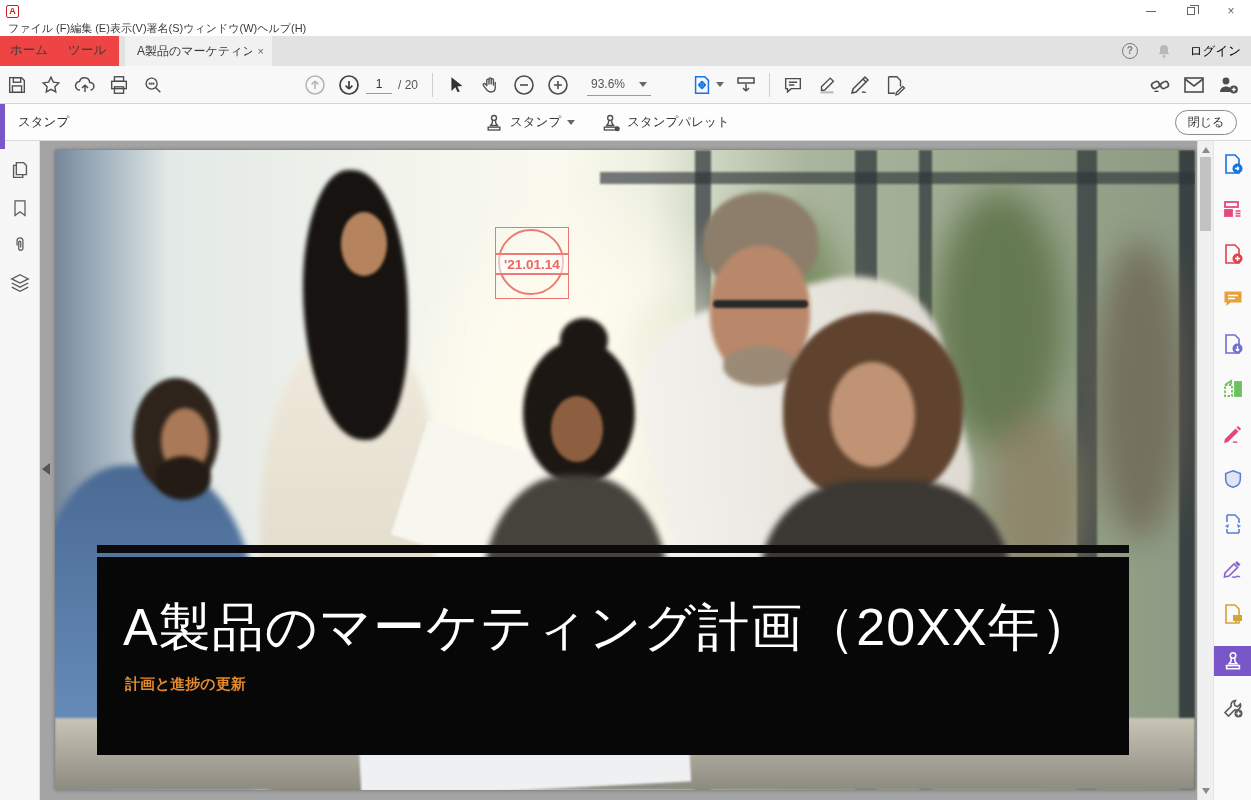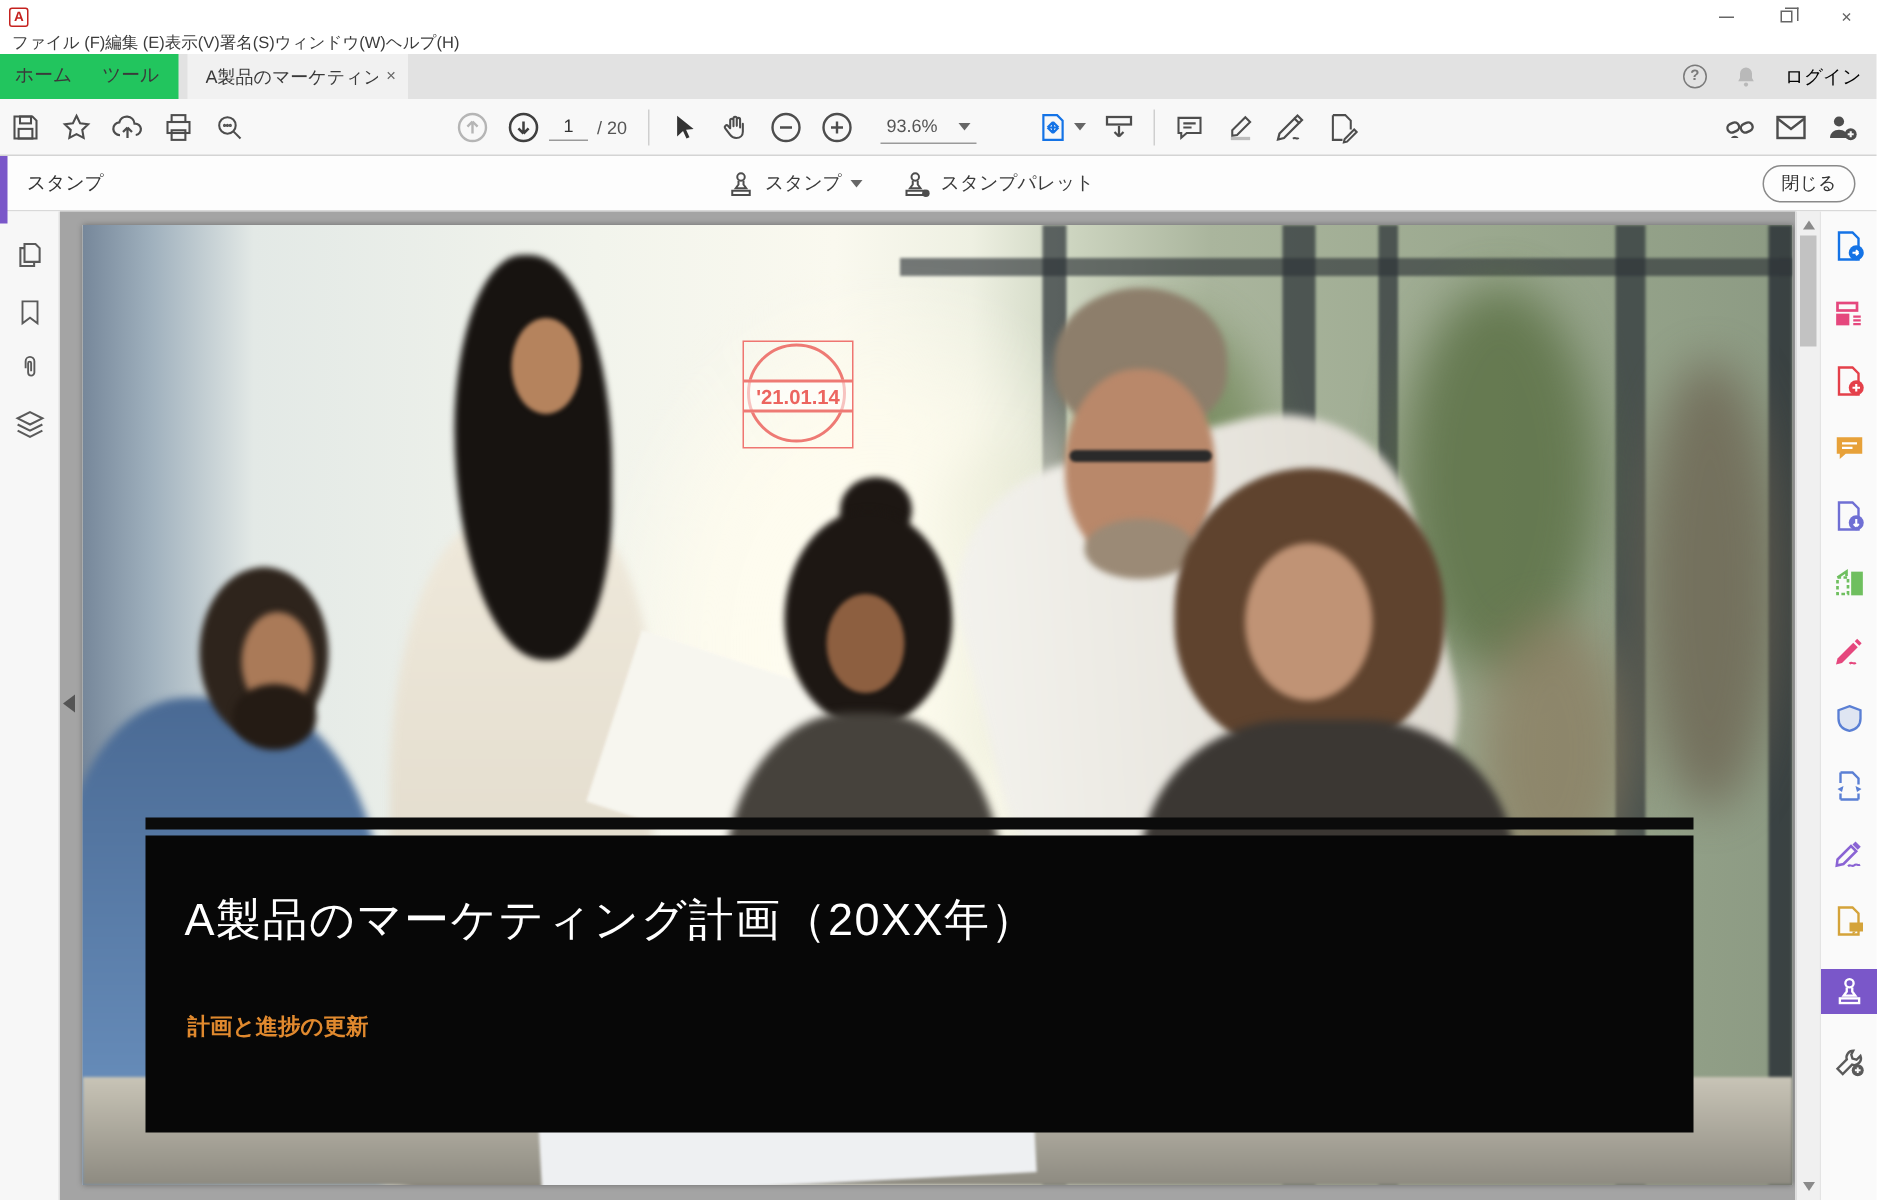--- a/index.html
+++ b/index.html
@@ -14,21 +14,21 @@
   .win-min-glyph { width:10px; height:1px; background:#666; display:block; }
   .win-restore-glyph { width:8px; height:8px; border:1px solid #666; position:relative; display:block; }
   .win-restore-glyph::before { content:""; position:absolute; left:2px; top:-3px; width:8px; height:8px; border:1px solid #666; border-left:none; border-bottom:none; }
 
   
   #menubar { position:absolute; left:0; top:22px; width:1251px; height:14px; background:#fff; display:flex; align-items:flex-end; gap:0; padding-left:8px; }
   .menu-item { font-size:11px; color:#3c3c3c; white-space:nowrap; }
 
   
   #tabbar { position:absolute; left:0; top:36px; width:1251px; height:30px; background:#e2e2e2; }
-  #tabbar-left-panel { position:absolute; left:0; top:0; width:119px; height:30px; background:#22c55e; display:flex; align-items:center; }
+  #tabbar-left-panel { position:absolute; left:0; top:0; width:119px; height:30px; background:#ef4444; display:flex; align-items:center; }
   .nav-tab { font-size:12.5px; color:#3a3a3a; padding:6px 10px 7px 10px; }
   #doc-tab { position:absolute; left:125px; top:0; width:147px; height:30px; background:#f1f1f1; display:flex; align-items:center; padding:0 8px 0 12px; }
   #doc-tab-label { font-size:12px; color:#3a3a3a; white-space:nowrap; overflow:hidden; flex:1; }
   #doc-tab-close { font-size:11px; color:#666; margin-left:6px; }
   #tabbar-right { position:absolute; right:8px; top:0; height:30px; display:flex; align-items:center; gap:18px; }
   #help-icon { width:16px; height:16px; border:1.4px solid #7a7a7a; border-radius:50%; color:#7a7a7a; font-size:10px; font-weight:bold; text-align:center; line-height:13px; }
   #login-label { font-size:12.5px; color:#000000; margin-right:2px; }
 
   
   #toolbar { position:absolute; left:0; top:66px; width:1251px; height:38px; background:#f8f8f8; border-bottom:1px solid #d4d4d4; display:flex; align-items:center; }
@@ -67,21 +67,21 @@
   #ph-base { inset:0; background:linear-gradient(90deg,#76879a 0%,#9fb0bd 4%,#e3e9e6 10%,#f2f4ec 30%,#faf9ef 44%,#eef0e2 52%,#ccd4bf 58%,#aab59d 66%,#99a78d 84%,#8c9a83 100%); }
   #ph-flare { left:350px; top:40px; width:360px; height:480px; background:radial-gradient(ellipse at center,rgba(255,253,240,.98) 0%,rgba(255,252,238,.75) 45%,rgba(255,252,238,0) 75%); filter:blur(8px); }
   .mullion { top:0; height:640px; background:#2c3338; opacity:.72; filter:blur(1px); }
   #ph-topframe { left:545px; top:22px; width:595px; height:12px; background:#2e3438; opacity:.65; filter:blur(1px); }
   .foliage { border-radius:50%; filter:blur(16px); }
   .person { filter:blur(3px); }
   .head { filter:blur(2px); border-radius:50%; }
 
   #banner-thin { left:42px; top:395px; width:1032px; height:8px; background:#0b0b0b; }
   #banner { left:42px; top:407px; width:1032px; height:198px; background:#070707; }
-  #slide-title { position:absolute; left:26px; top:36px; font-size:30px; color:#ffffff; letter-spacing:1px; white-space:nowrap; }
+  #slide-title { position:absolute; left:26px; top:36px; font-size:52px; color:#ffffff; letter-spacing:1px; white-space:nowrap; }
   #slide-subtitle { position:absolute; left:28px; top:118px; font-size:15px; font-weight:bold; color:#e0892e; }
 
   
   #date-stamp { left:440px; top:77px; width:74px; height:72px; border:1px solid rgba(238,110,105,.95); }
   #stamp-circle { position:absolute; left:2px; top:1px; width:66px; height:66px; border:2px solid #ee7a74; border-radius:50%; }
   #stamp-band { position:absolute; left:0px; top:25px; width:72px; height:22px; border-top:2px solid #ee7a74; border-bottom:2px solid #ee7a74; background:rgba(255,255,255,.55); display:flex; align-items:center; justify-content:center; }
   #stamp-date-text { font-size:13.5px; font-weight:bold; color:#ec655f; letter-spacing:0px; white-space:nowrap; }
 
   svg { display:block; }
 </style>

